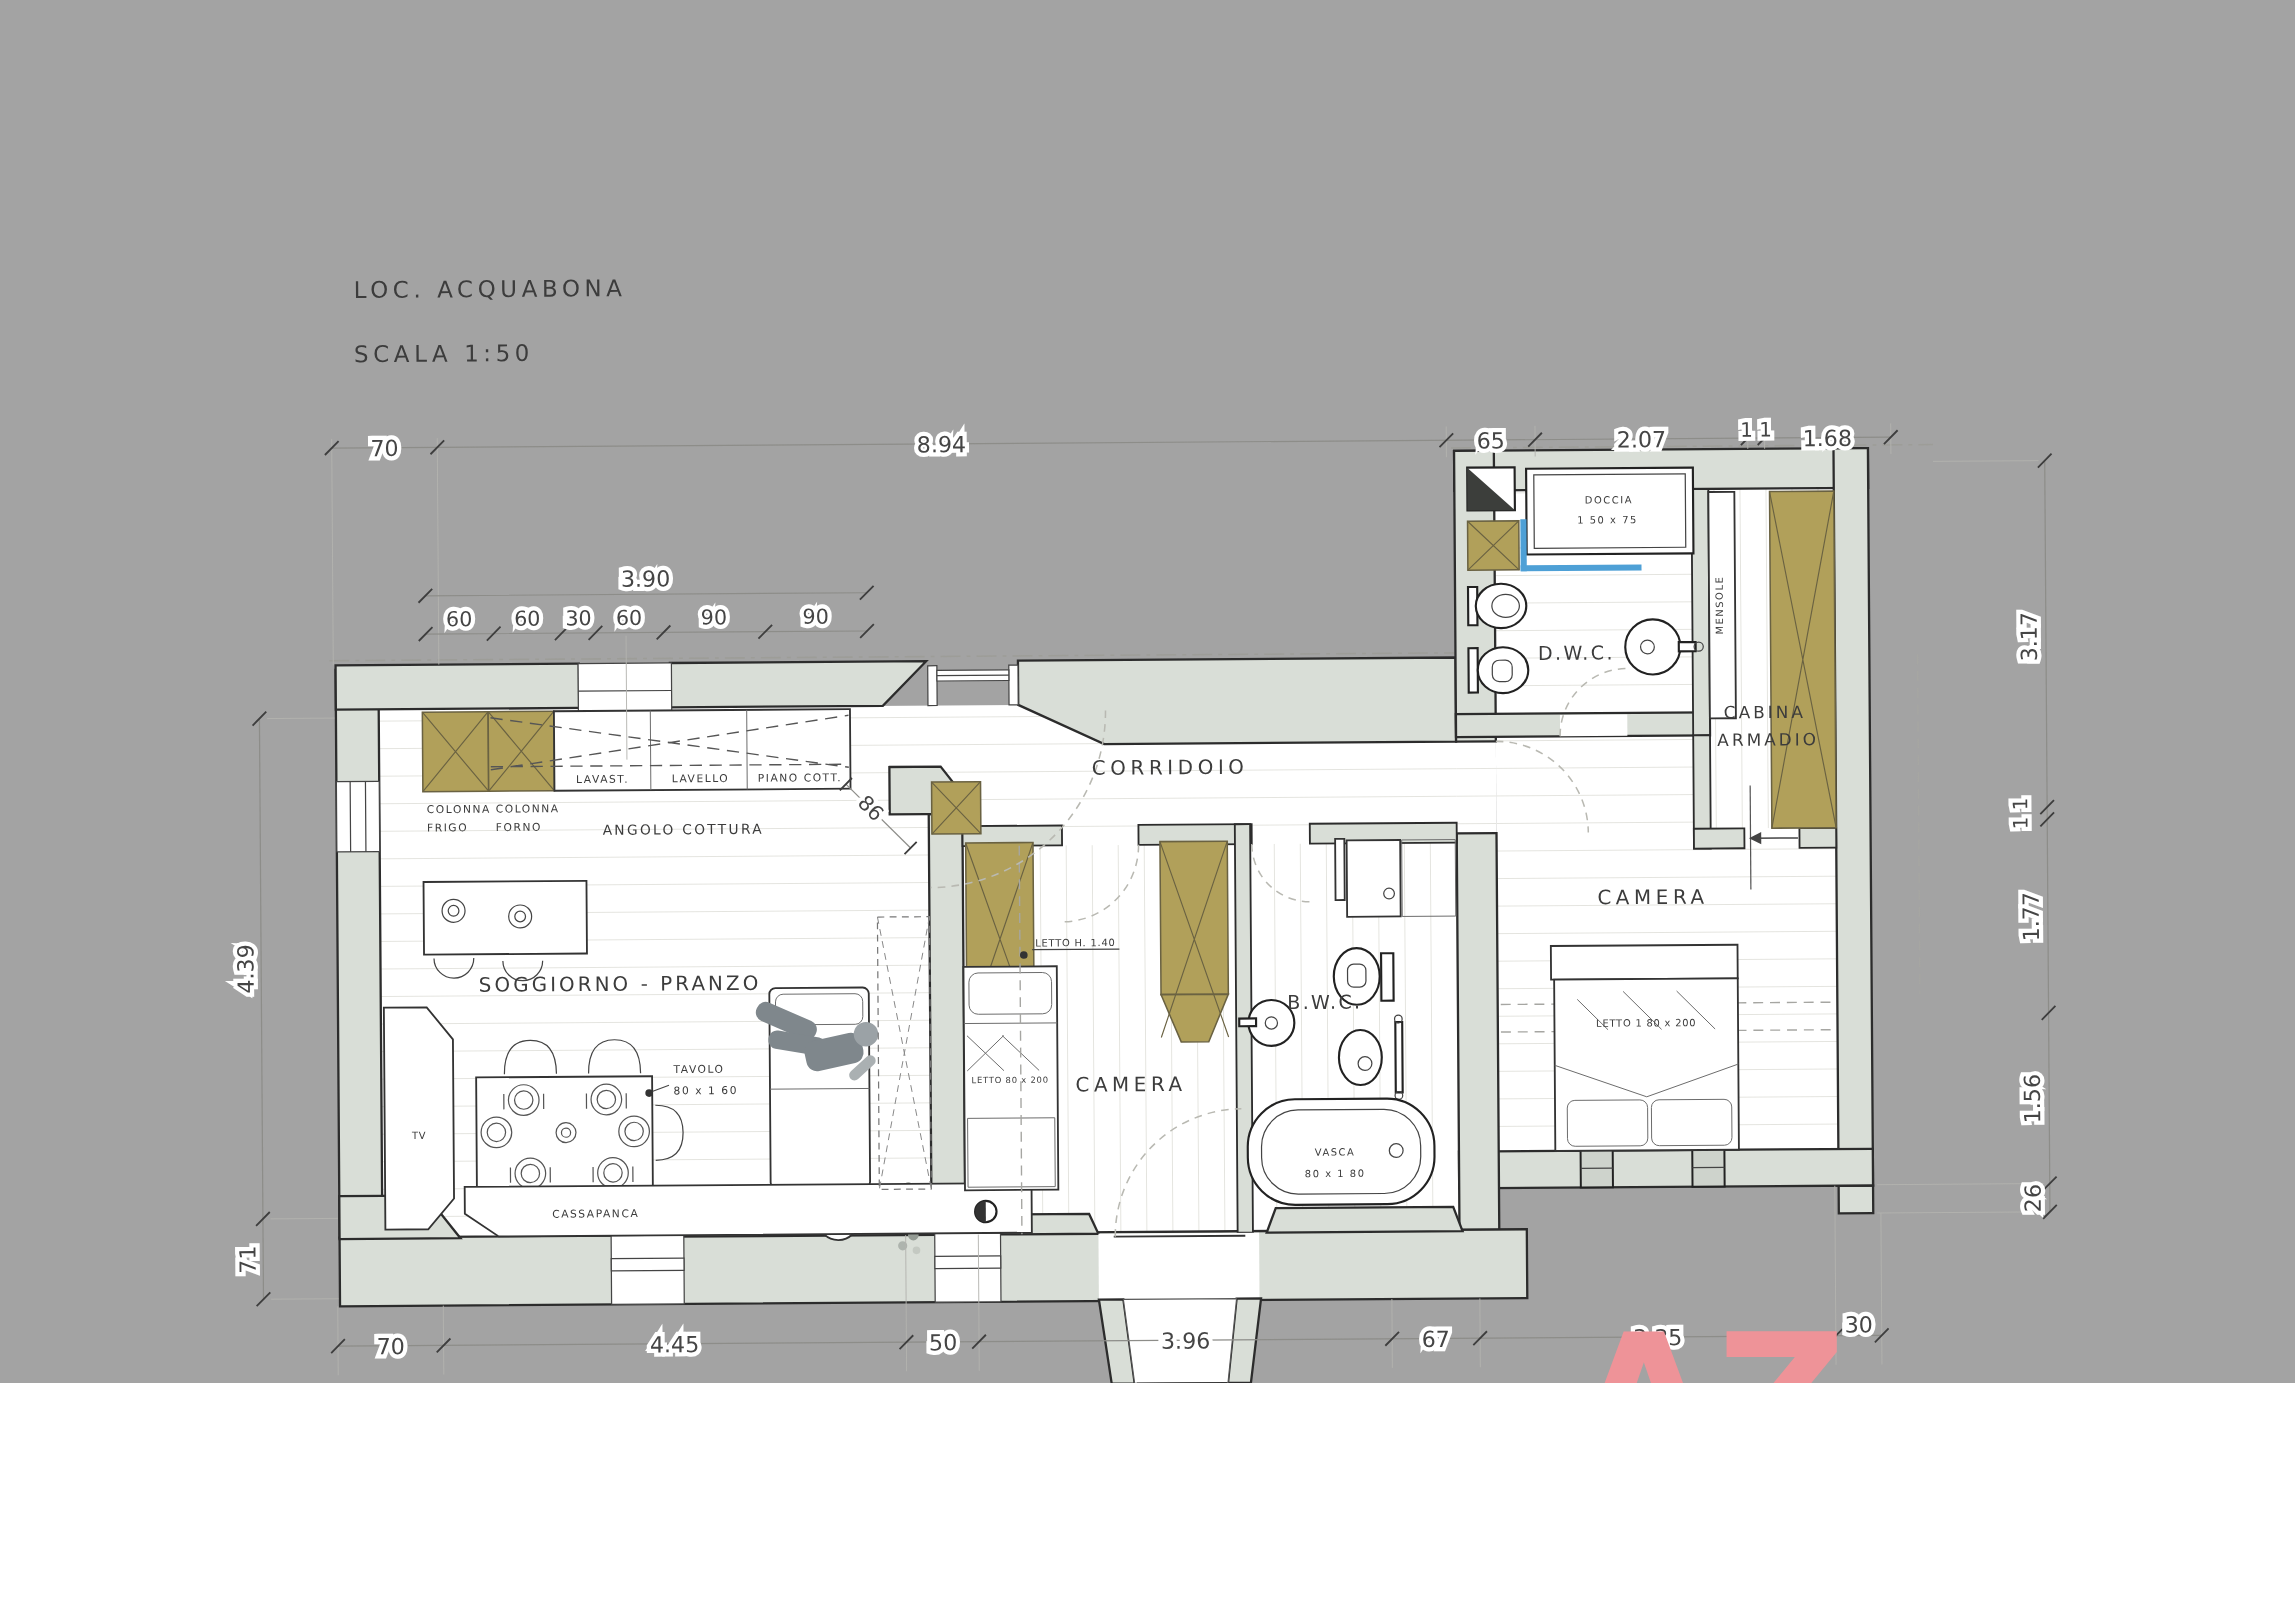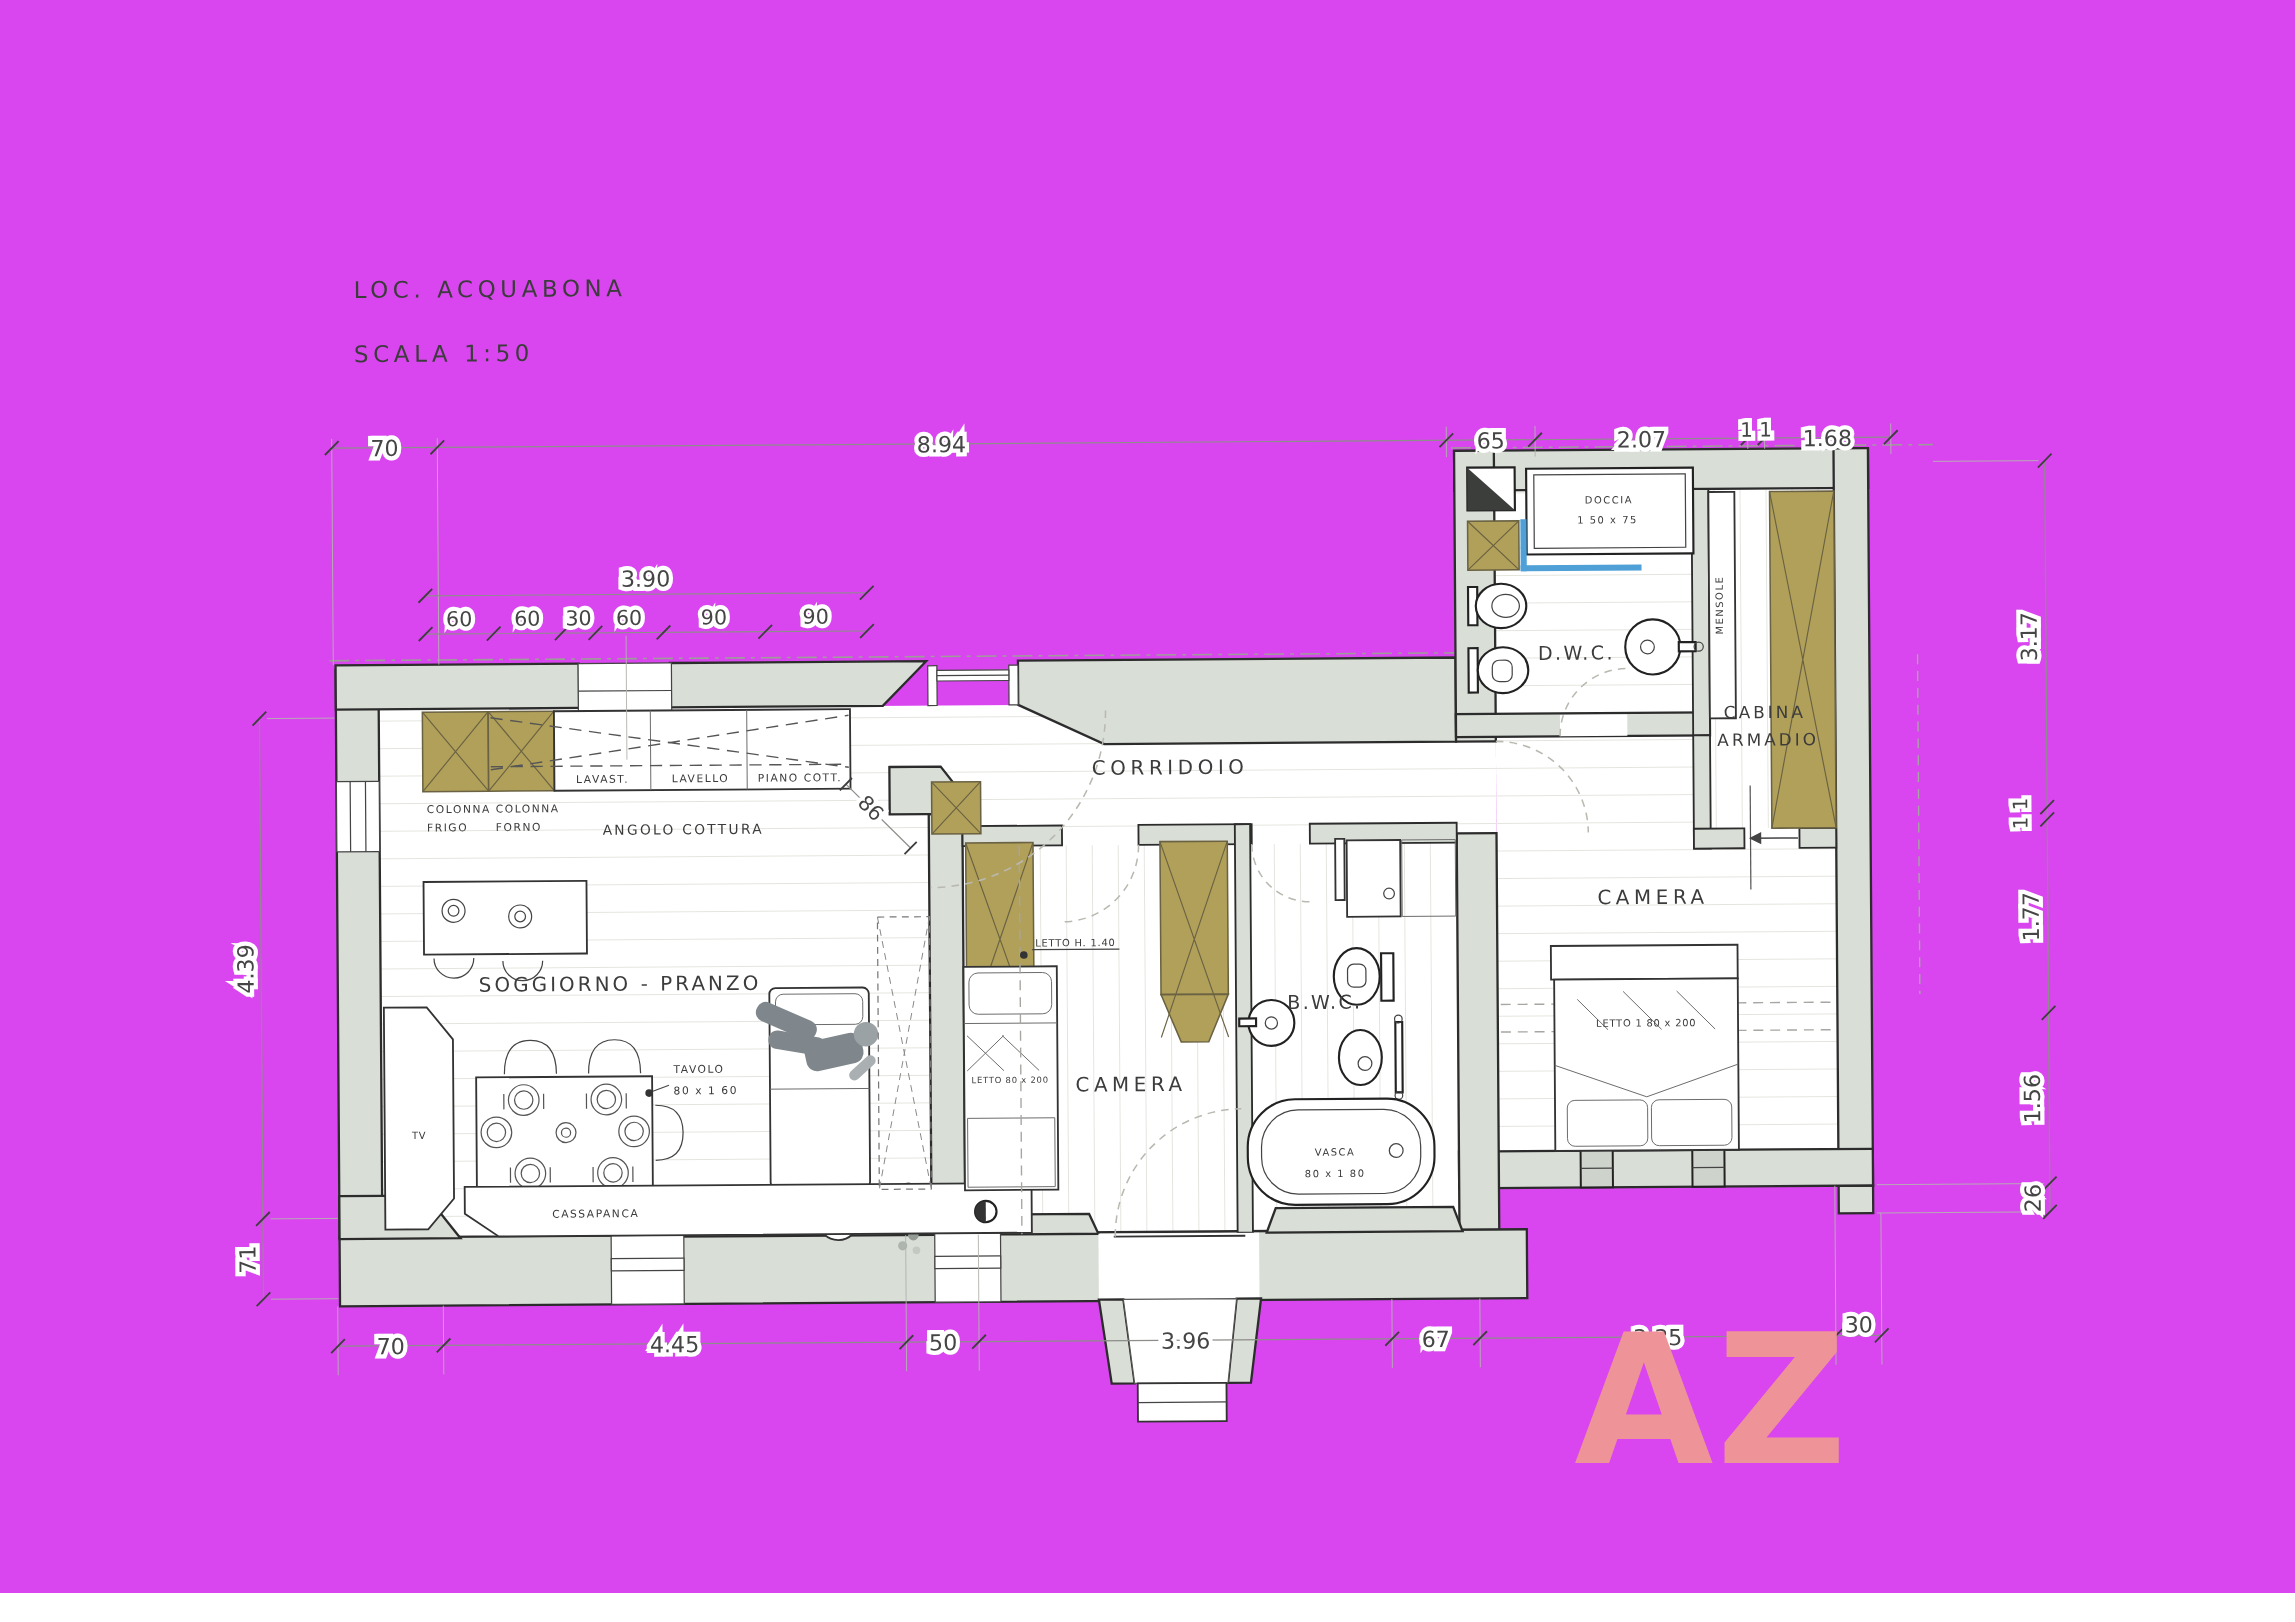--- a/index.html
+++ b/index.html
@@ -1,16 +1,16 @@
 <!DOCTYPE html>
 <html style="font-size:12.2px"><head>
 <meta charset="utf-8">
 <style>
   html,body{margin:0;padding:0;background:#ffffff;}
-  .page{position:relative;width:2295px;height:1593px;background:#d946ef;overflow:hidden;
+  .page{position:relative;width:2295px;height:1383px;background:#a3a3a3;overflow:hidden;
         font-family:"DejaVu Sans","Liberation Sans",sans-serif;}
   svg{position:absolute;left:0;top:0;}
   text{font-family:"DejaVu Sans","Liberation Sans",sans-serif;}
   .lbl{fill:#3c3c3c;}
   .dim{fill:#454545;paint-order:stroke;stroke:#ffffff;stroke-width:11px;}
   .dimline{stroke:#8d8d89;stroke-width:1.6;fill:none;}
   .tick{stroke:#3e3e3e;stroke-width:2.4;fill:none;}
   .ext{stroke:#b3b3ae;stroke-width:1.2;fill:none;}
   .wall{fill:#d9ded7;stroke:#2c2c2c;stroke-width:3;}
   .wallthin{fill:#d9ded7;stroke:#2c2c2c;stroke-width:2.4;}

